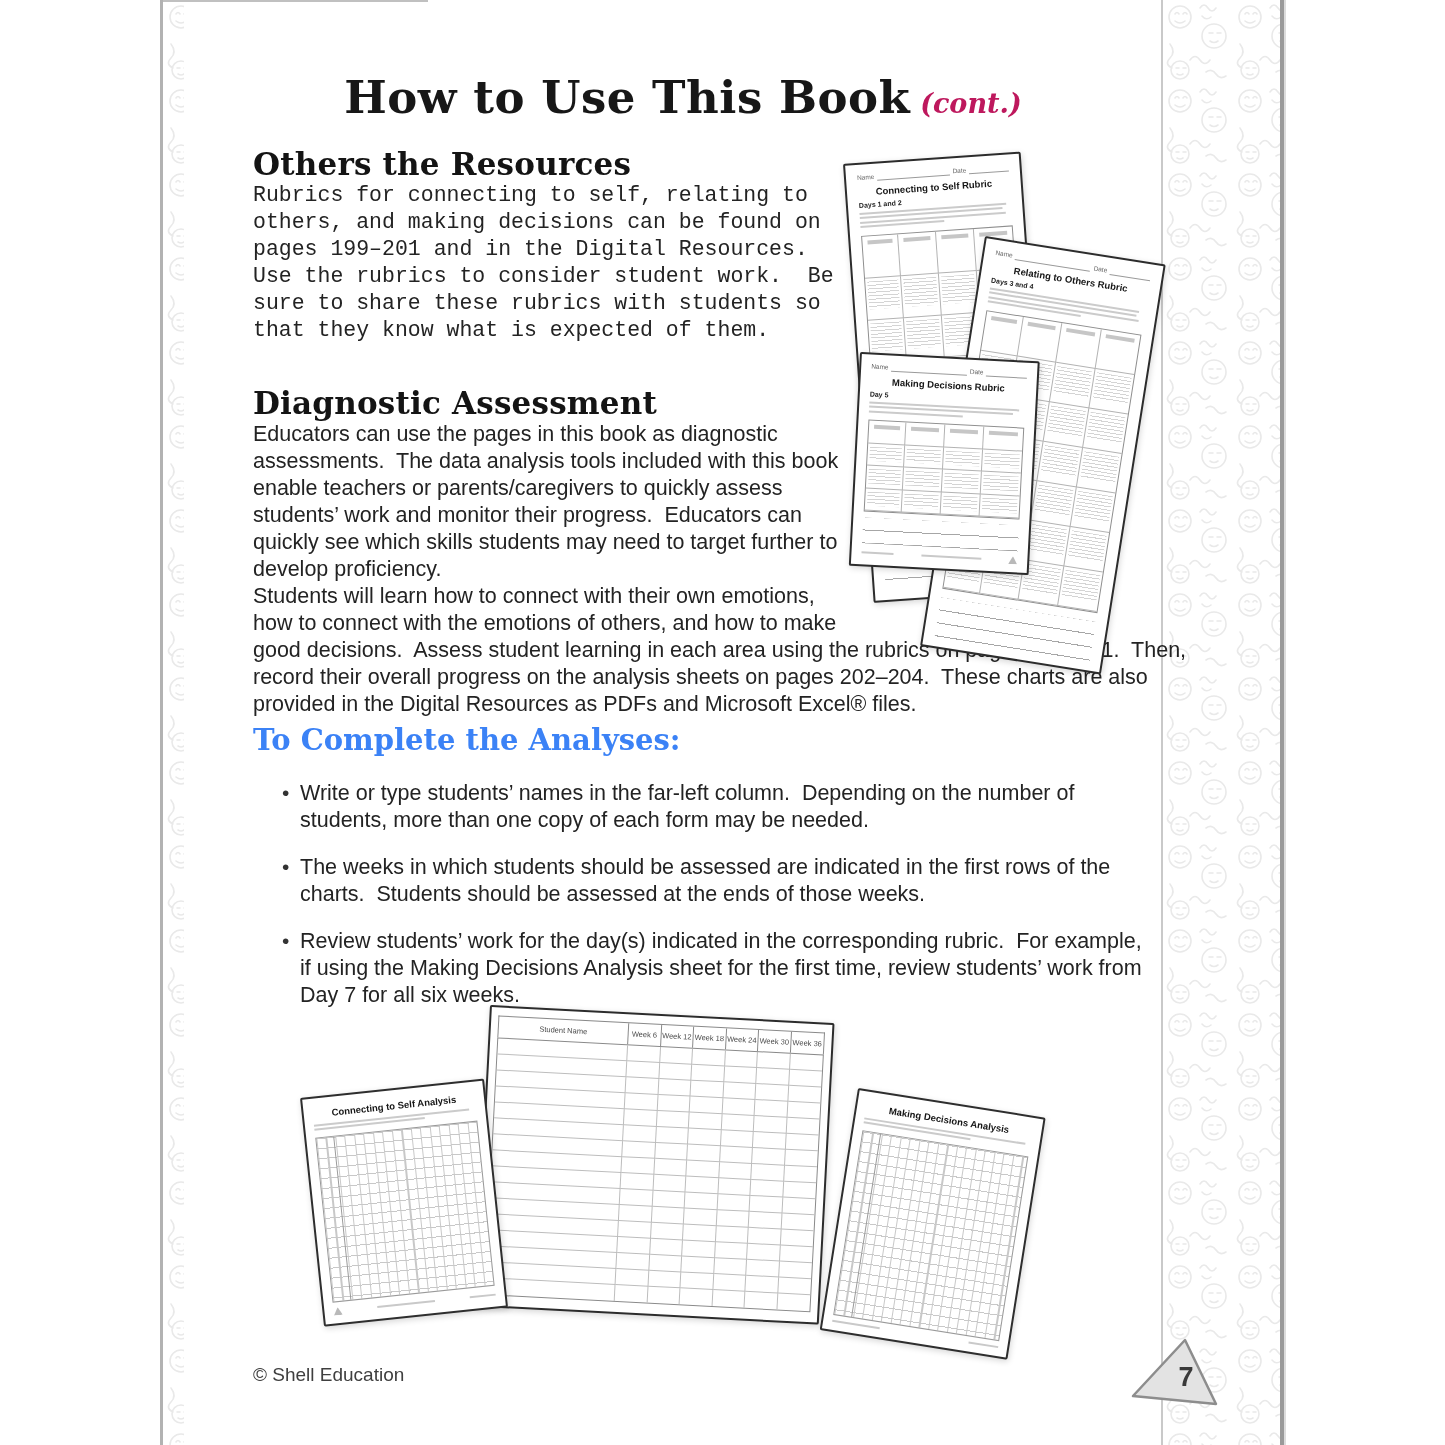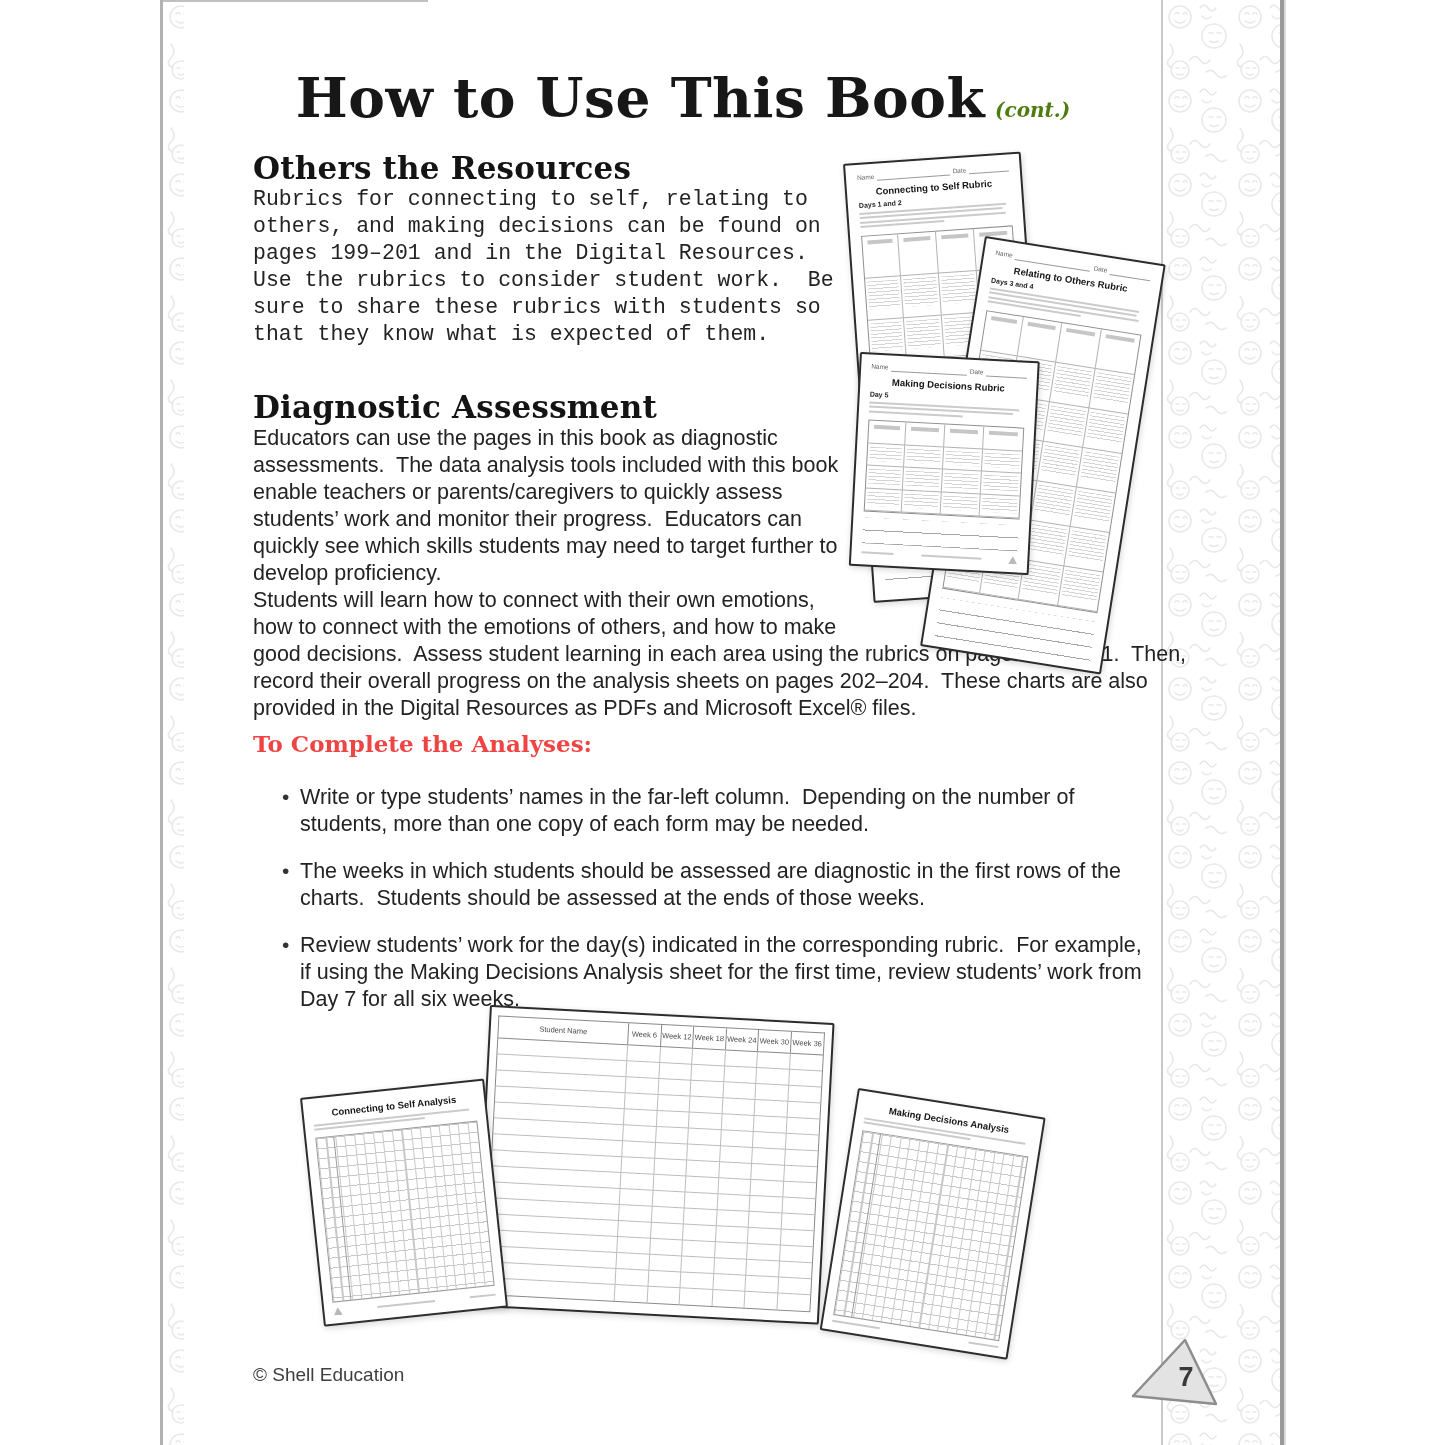--- a/index.html
+++ b/index.html
@@ -13,26 +13,26 @@
   .edge-line{position:absolute;top:0;height:1445px;z-index:2;}
   .edge-line-left{left:160px;width:3px;background:#b2b2b2;}
   .edge-line-right-inner{left:1161px;width:2px;background:#c9c9c9;}
   .edge-line-right{left:1280px;width:4px;background:#9a9a9a;box-shadow:2px 0 0 #dcdcdc;}
   .top-artifact{position:absolute;left:163px;top:0;width:265px;height:2px;background:#8d8d8d;opacity:.55;z-index:3;}
 
   
   .content{position:absolute;left:253px;top:72px;width:950px;z-index:4;
            font-size:21.5px;line-height:27px;color:#232323;}
   .title-row{text-align:center;padding-right:90px;white-space:nowrap;line-height:52px;margin:0;}
-  .title-main{font-family:"DejaVu Serif",serif;font-weight:bold;font-size:55px;color:#171717;letter-spacing:.5px;}
-  .title-cont{font-family:"DejaVu Serif",serif;font-style:italic;font-weight:600;font-size:20px;color:#4d7c0f;margin-left:10px;}
+  .title-main{font-family:"DejaVu Serif",serif;font-weight:bold;font-size:45px;color:#171717;letter-spacing:.5px;}
+  .title-cont{font-family:"DejaVu Serif",serif;font-style:italic;font-weight:600;font-size:27px;color:#be185d;margin-left:10px;}
   h2{font-family:"DejaVu Serif",serif;font-size:31px;line-height:36px;color:#141414;
      margin:14px 0 0 0;letter-spacing:.2px;}
   h2.second{margin-top:41px;}
-  h3{font-family:"DejaVu Serif",serif;font-size:23px;line-height:32px;color:#ef4444;margin:6px 0 10px 0;}
+  h3{font-family:"DejaVu Serif",serif;font-size:29px;line-height:32px;color:#3b82f6;margin:6px 0 10px 0;}
   .content p{margin:0;white-space:pre-wrap;}
   .p1{margin-top:16px;width:596px;font-family:Liberation Mono, monospace;}
   .p2{margin-top:10px;width:612px;}
   .p3{margin-top:8px;width:950px;}
   .p3-spacer{float:right;width:356px;height:54px;}
   ul.bullets{list-style:none;margin:24px 0 0 0;padding:0;}
   ul.bullets li{position:relative;padding-left:47px;margin-bottom:20px;white-space:pre-wrap;width:903px;box-sizing:border-box;}
   ul.bullets li::before{content:"\2022";position:absolute;left:29px;top:-1px;font-size:21px;color:#333;}
 
   
@@ -143,21 +143,21 @@
     <h2>Others the Resources</h2>
     <p class="p1">Rubrics for connecting to self, relating to others, and making decisions can be found on pages 199–201 and in the Digital Resources.  Use the rubrics to consider student work.  Be sure to share these rubrics with students so that they know what is expected of them.</p>
 
     <h2 class="second">Diagnostic Assessment</h2>
     <p class="p2">Educators can use the pages in this book as diagnostic assessments.  The data analysis tools included with this book enable teachers or parents/caregivers to quickly assess students’ work and monitor their progress.  Educators can quickly see which skills students may need to target further to develop proficiency.</p>
     <p class="p3"><span class="p3-spacer"></span><span>Students will learn how to connect with their own emotions, how to connect with the emotions of others, and how to make good decisions.  Assess student learning in each area using the rubrics on pages 199–201.  Then, record their overall progress on the analysis sheets on pages 202–204.  These charts are also provided in the Digital Resources as PDFs and Microsoft Excel® files.</span></p>
 
     <h3>To Complete the Analyses:</h3>
     <ul class="bullets">
       <li><span>Write or type students’ names in the far-left column.  Depending on the number of students, more than one copy of each form may be needed.</span></li>
-      <li><span>The weeks in which students should be assessed are diagnostic in the first rows of the charts.  Students should be assessed at the ends of those weeks.</span></li>
+      <li><span>The weeks in which students should be assessed are indicated in the first rows of the charts.  Students should be assessed at the ends of those weeks.</span></li>
       <li><span>Review students’ work for the day(s) indicated in the corresponding rubric.  For example, if using the Making Decisions Analysis sheet for the first time, review students’ work from Day 7 for all six weeks.</span></li>
     </ul>
   </div>
 
   <div class="sheet sheet-a">
     <div class="nd">
       <span>Name</span>
         <span class="ln"></span>
       <span>Date</span>
         <span class="ln short"></span>

